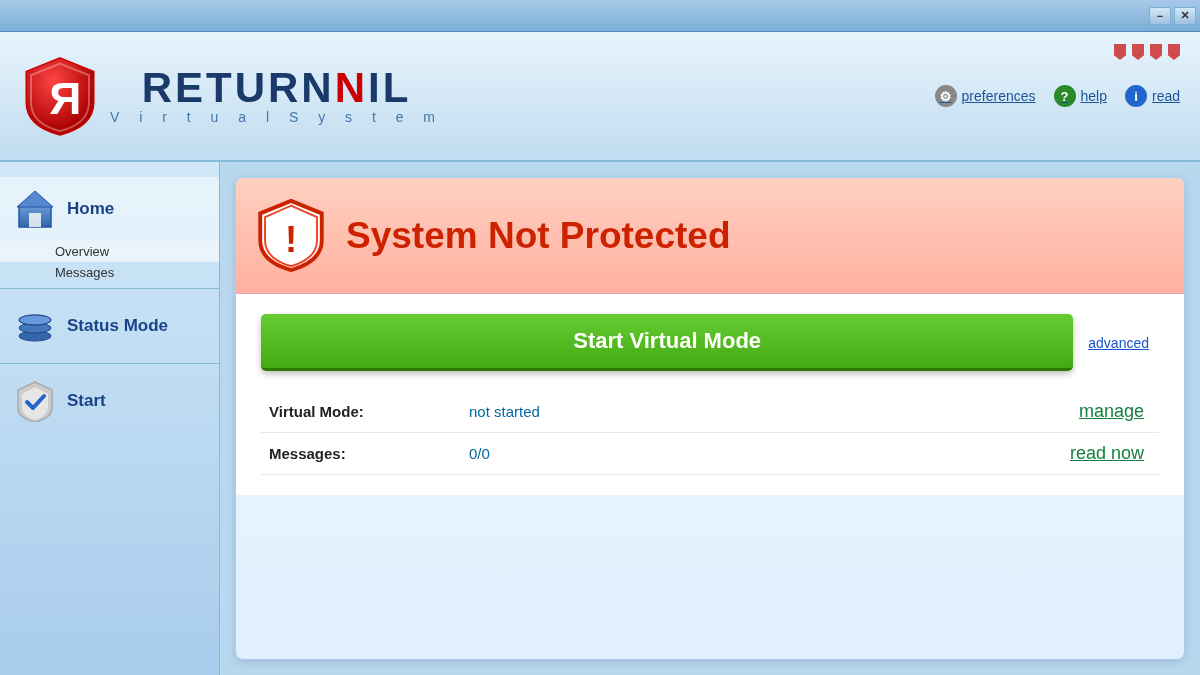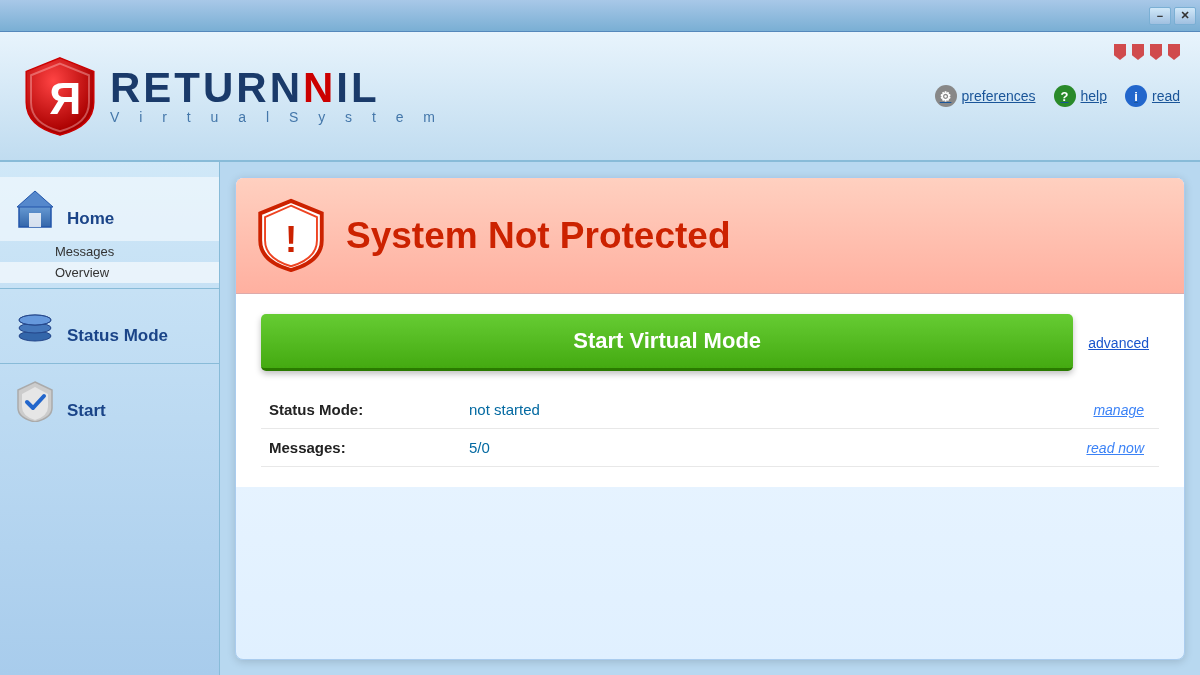--- a/index.html
+++ b/index.html
@@ -52,20 +52,21 @@
       align-items: center;
       gap: 10px;
     }
     .logo-shield {
       width: 80px;
       height: 85px;
     }
     .logo-text {
       display: flex;
       flex-direction: column;
+      align-items: center;
     }
     .logo-title {
       font-size: 42px;
       font-weight: bold;
       letter-spacing: 3px;
       color: #1a3a6a;
       line-height: 1;
     }
     .logo-title span.red-n {
       color: #cc0000;
@@ -119,21 +120,21 @@
     
     .sidebar {
       width: 220px;
       background: linear-gradient(to bottom, #d0e8f8, #a8ccec);
       border-right: 1px solid #88bbd8;
       padding: 15px 0;
       flex-shrink: 0;
     }
     .sidebar-item {
       display: flex;
-      align-items: flex-end;
+      align-items: center;
       padding: 12px 15px;
       cursor: pointer;
       gap: 12px;
     }
     .sidebar-item.active {
       background: rgba(255,255,255,0.5);
     }
     .sidebar-item-icon {
       width: 40px;
       height: 40px;
@@ -252,25 +253,24 @@
     }
     .info-table td.value {
       color: #0369a1;
       flex: 1;
     }
     .info-table td.action {
       text-align: right;
       padding-right: 15px;
     }
     .action-link {
-      color: #3b82f6;
+      color: #15803d;
       text-decoration: underline;
       cursor: pointer;
-      font-size: 14px;
-      font-style: italic;
+      font-size: 18px;
     }
 
     
     .corner-marks {
       position: absolute;
       right: 20px;
       top: 12px;
       display: flex;
       gap: 6px;
     }
@@ -351,22 +351,22 @@
           </defs>
           <polygon points="20,4 36,18 36,38 4,38 4,18" fill="url(#homeGrad)" stroke="#2255aa" stroke-width="1.5"></polygon>
           <rect x="14" y="24" width="12" height="14" fill="white" opacity="0.8"></rect>
           <polygon points="20,2 38,18 2,18" fill="#5588cc" stroke="#2255aa" stroke-width="1"></polygon>
         </svg>
       </div>
       <div class="sidebar-item-content">
         <div class="sidebar-item-title">Home</div>
       </div>
     </div>
+    <div class="sidebar-sub-item active">Overview</div>
     <div class="sidebar-sub-item">Messages</div>
-    <div class="sidebar-sub-item active">Overview</div>
 
     <div class="sidebar-divider"></div>
 
     <div class="sidebar-item">
       <div class="sidebar-item-icon">
         <svg width="40" height="40" viewBox="0 0 40 40" xmlns="http://www.w3.org/2000/svg">
           <ellipse cx="20" cy="30" rx="16" ry="5" fill="#3366aa" stroke="#224488" stroke-width="1"></ellipse>
           <ellipse cx="20" cy="22" rx="16" ry="5" fill="#4477bb" stroke="#224488" stroke-width="1"></ellipse>
           <ellipse cx="20" cy="14" rx="16" ry="5" fill="#5588cc" stroke="#224488" stroke-width="1"></ellipse>
           <ellipse cx="20" cy="14" rx="16" ry="5" fill="#6699dd" stroke="#224488" stroke-width="1"></ellipse>
@@ -409,27 +409,27 @@
     <div class="content-body">
 
       <div class="start-btn-row">
         <button class="start-btn">Start Virtual Mode</button>
         <a class="advanced-link">advanced</a>
       </div>
 
       <table class="info-table">
         <tbody id="info-table-body">
         <tr>
-              <td class="label">Status Mode:</td>
+              <td class="label">Virtual Mode:</td>
               <td class="value">not started</td>
               <td class="action"><a class="action-link">manage</a></td>
             </tr>
             <tr>
               <td class="label">Messages:</td>
-              <td class="value">5/0</td>
+              <td class="value">0/0</td>
               <td class="action"><a class="action-link">read now</a></td>
             </tr>
           </tbody>
       </table>
 
     </div>
   </div>
 
 </div>
 

